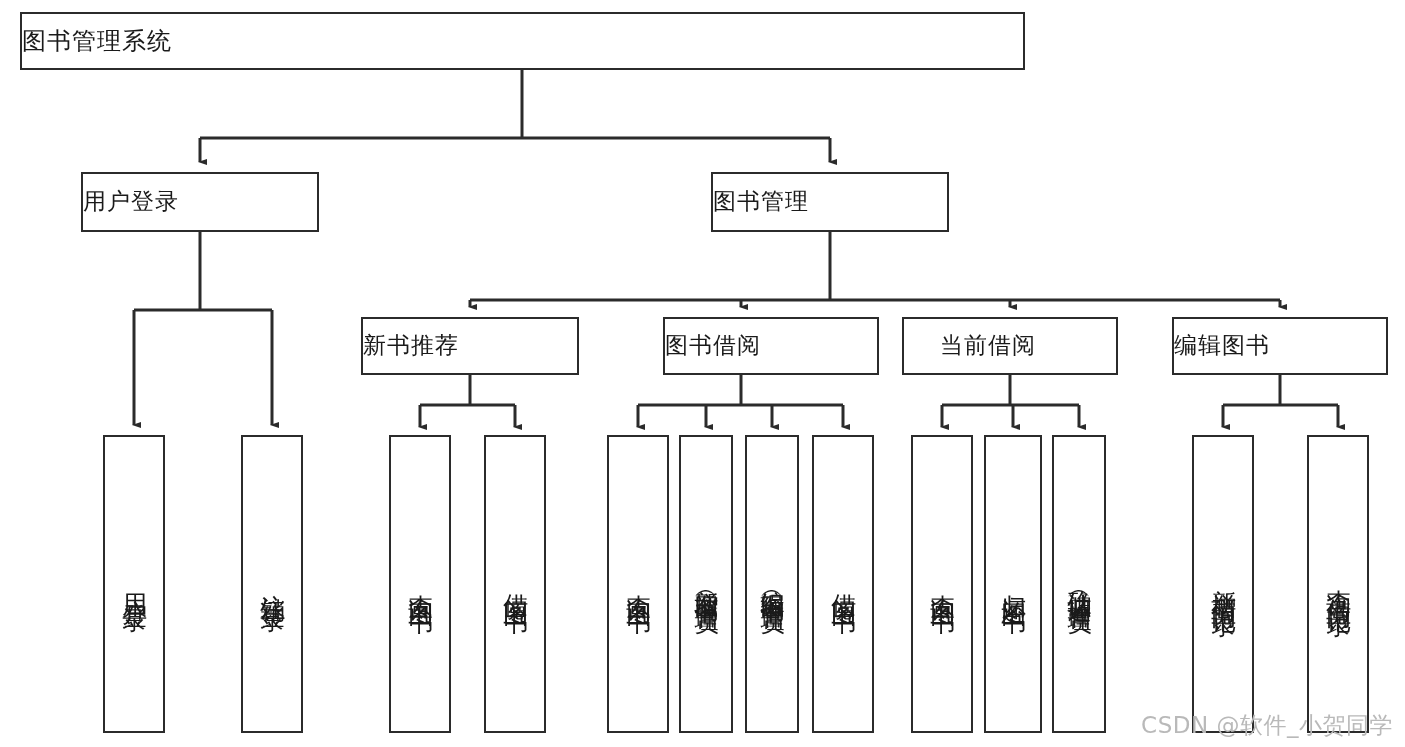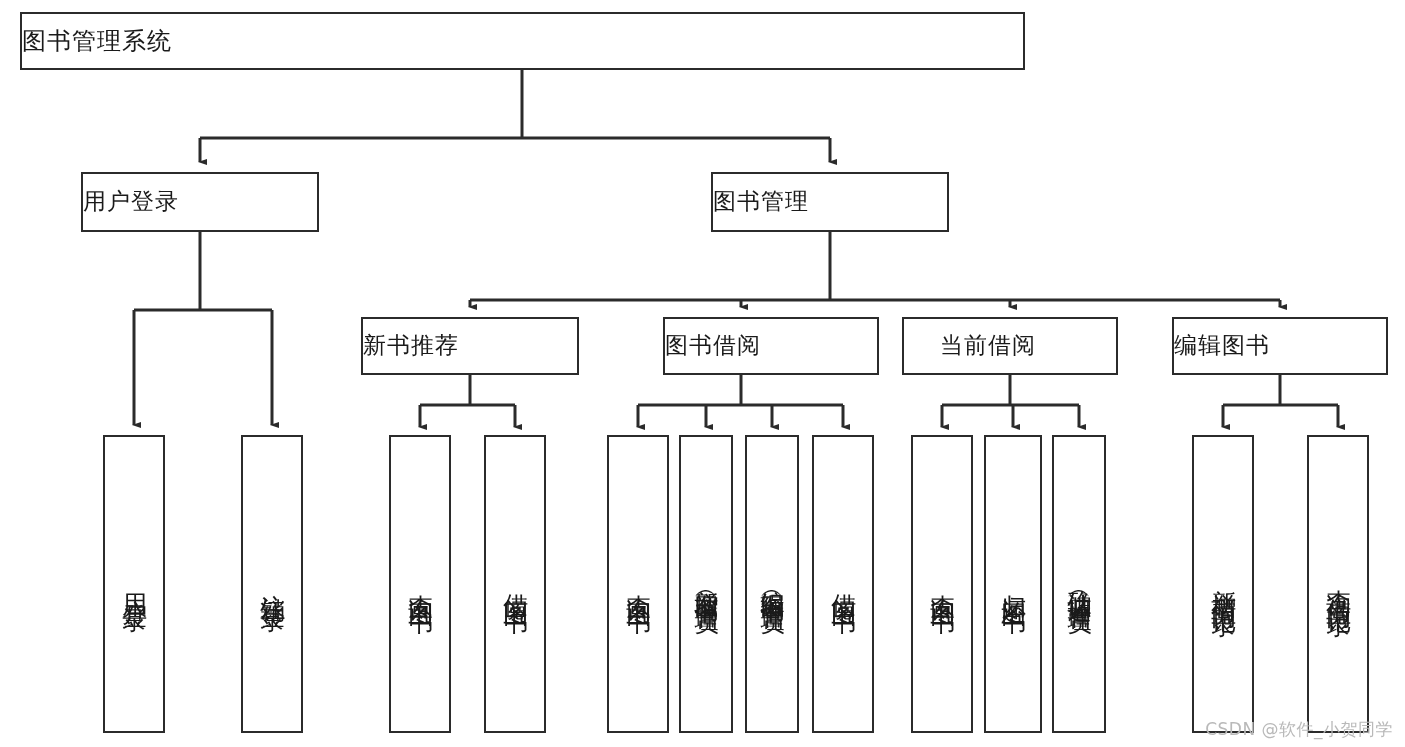--- a/index.html
+++ b/index.html
@@ -30,21 +30,21 @@
     writing-mode:vertical-rl;
     text-orientation:upright;
     font-size:25px;
     line-height:1.05;
     letter-spacing:5px;
     white-space:normal;
   }
   .v-node.narrow .lbl{font-size:24px;letter-spacing:3px;}
   #watermark{
     position:absolute;right:12px;bottom:6px;
-    font-size:17px;color:#b9b9b9;
+    font-size:23px;color:#b9b9b9;
     letter-spacing:0.5px;
     pointer-events:none;
   }
 </style>
 </head>
 <body>
 
 <div id="stage">
 
   <svg id="wires" viewBox="0 0 1405 747" xmlns="http://www.w3.org/2000/svg">

